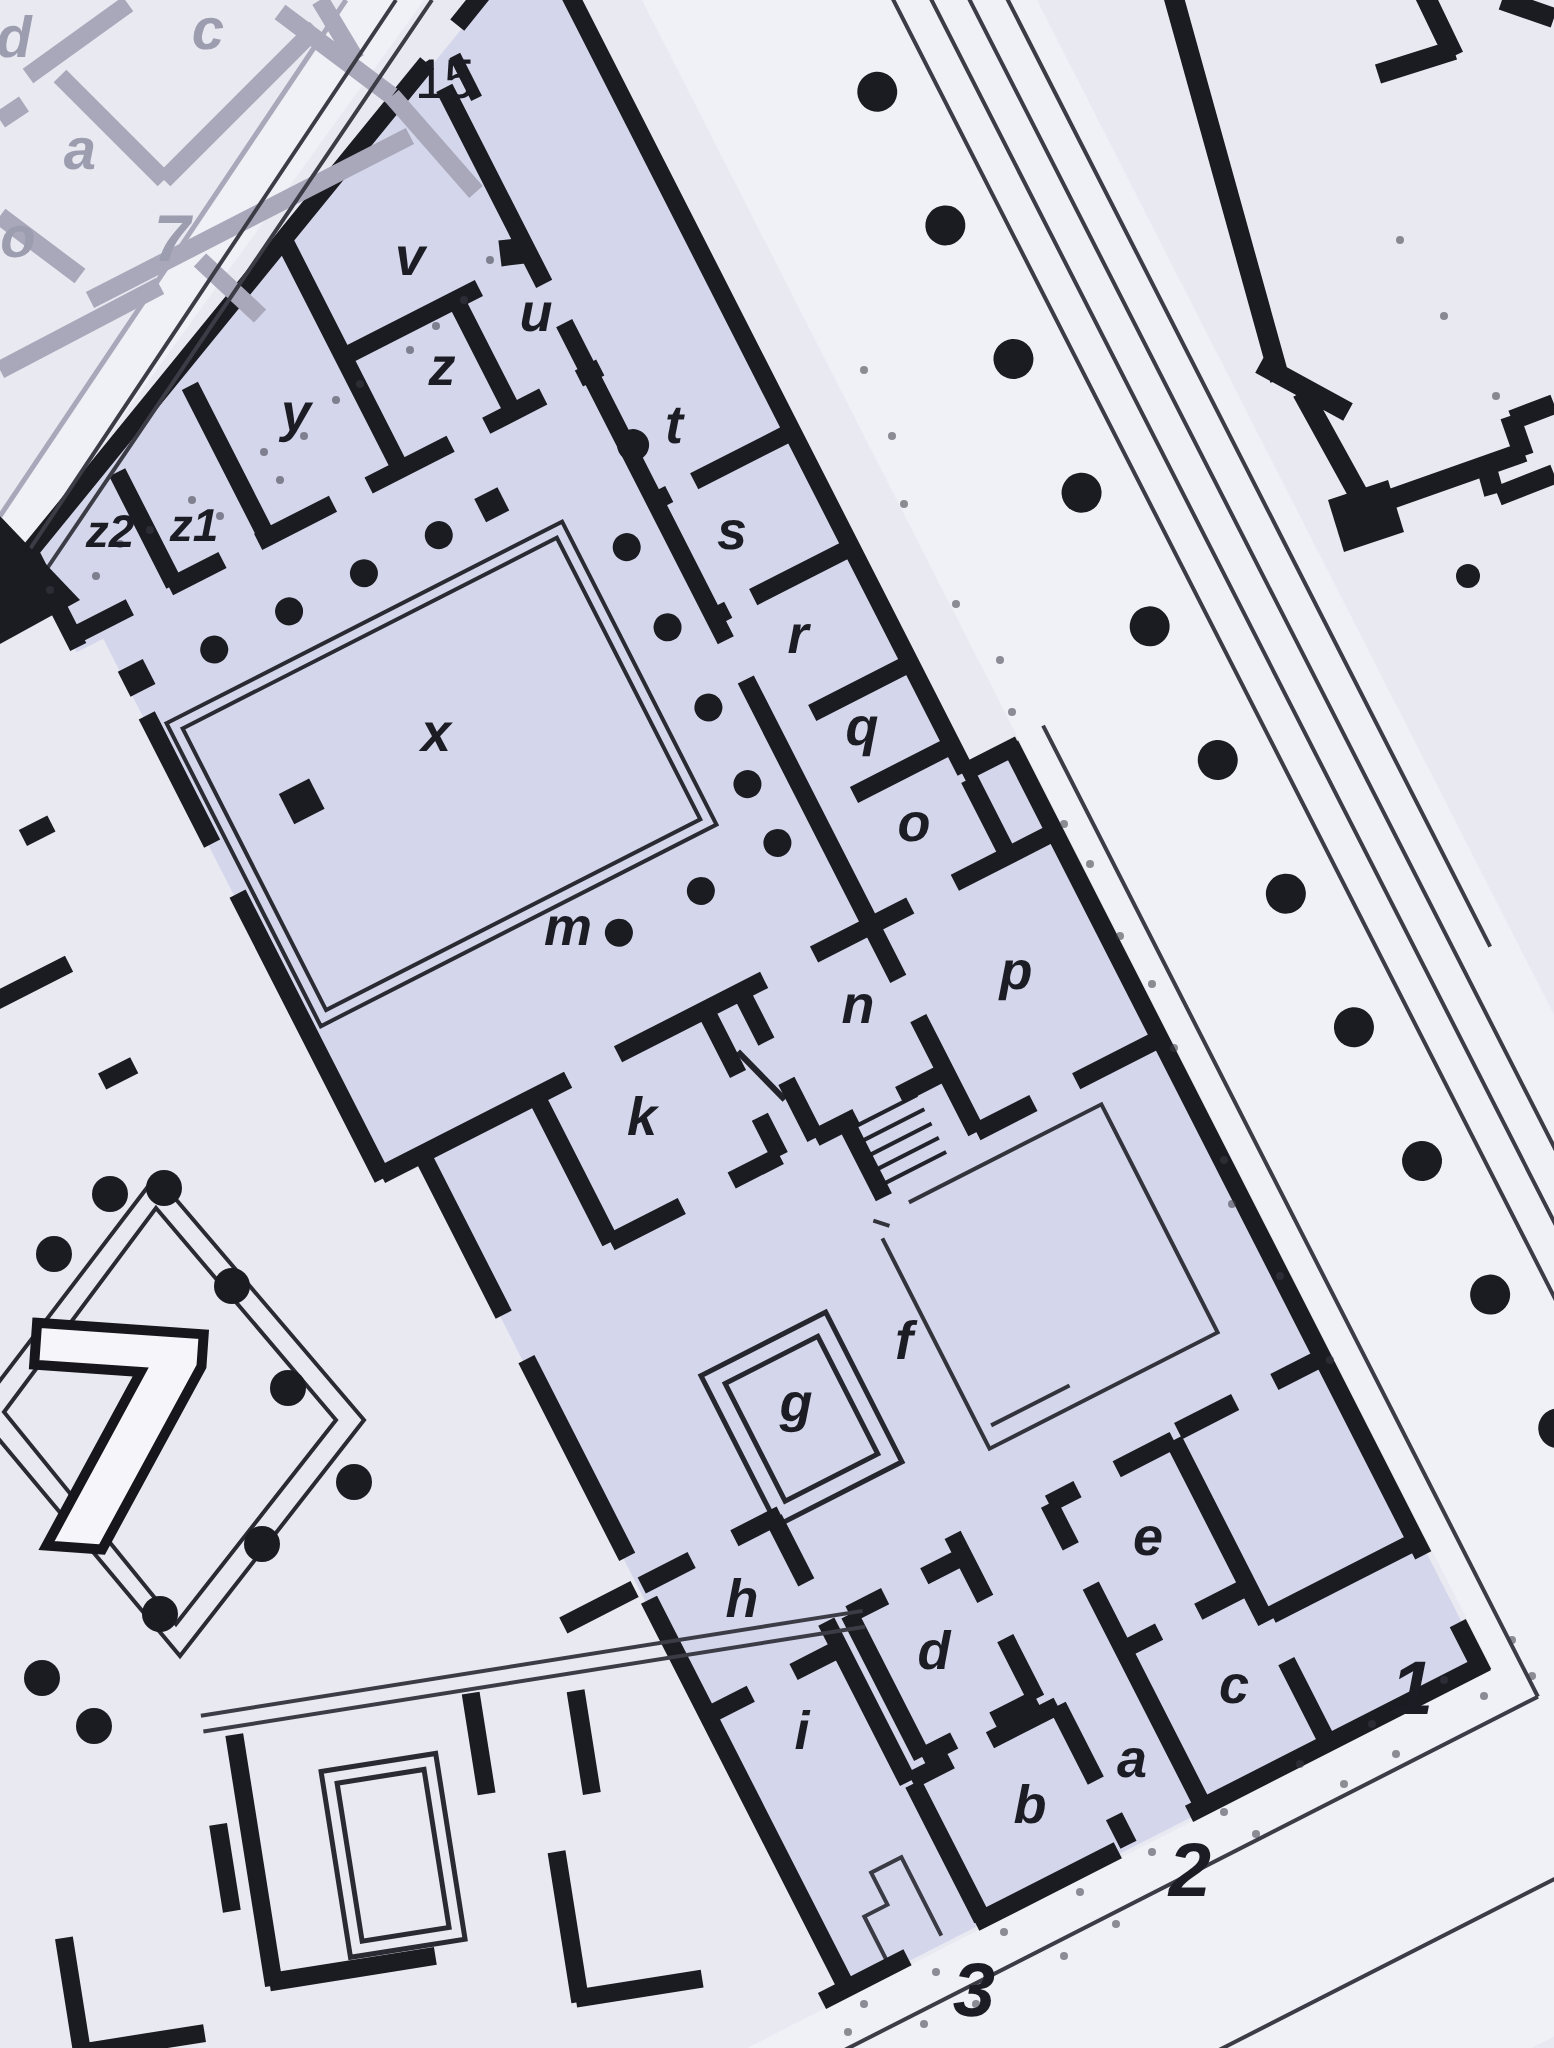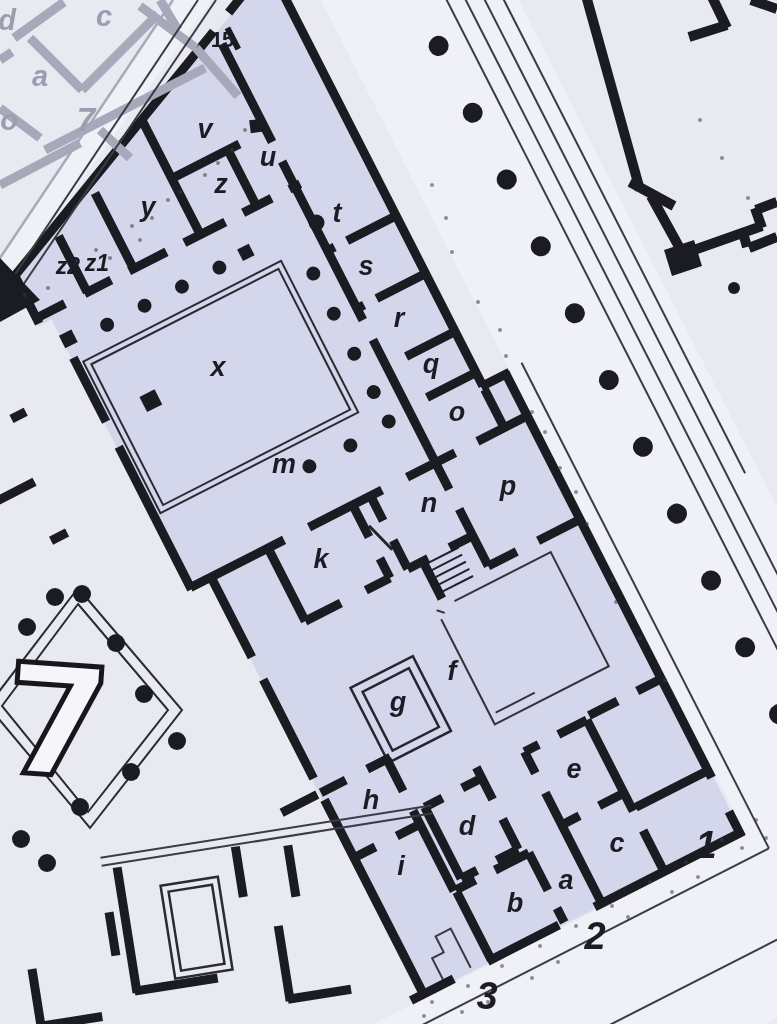--- a/index.html
+++ b/index.html
@@ -8,21 +8,21 @@
     background:#e9e9f2;font-family:"Liberation Sans",sans-serif;
   }
   .stage svg{position:absolute;left:0;top:0;}
   .lbl{
     position:absolute;transform:translate(-50%,-50%);
     font-style:italic;font-weight:600;font-size:27px;color:#1c1c24;
     line-height:1;white-space:nowrap;user-select:none;
   }
   .lbl.small{font-size:23px;}
   .lbl.num{font-weight:700;font-size:38px;}
-  .lbl.n15{font-size:22px;font-style:normal;font-weight:700;letter-spacing:-1px;}
+  .lbl.n15{font-size:28px;font-style:normal;font-weight:400;letter-spacing:-1px;}
   .lbl.grey{color:#9d9db0;font-weight:700;font-size:29px;}
   .lbl.grey7{font-size:33px;}
 </style>
 </head>
 <body>
 
 <div class="stage">
 
 <svg width="777" height="1024" viewBox="0 0 777 1024">
 
@@ -212,21 +212,21 @@
         <circle cx="698" cy="877" r="2"></circle>
         <circle cx="766" cy="838" r="2"></circle>
   </g>
 </svg>
 
 <div class="lbl" style="left:205px;top:129px">v</div>
 <div class="lbl" style="left:268px;top:157px">u</div>
 <div class="lbl" style="left:221px;top:184px">z</div>
 <div class="lbl" style="left:148px;top:207px">y</div>
 <div class="lbl small" style="left:97px;top:263px">z1</div>
-<div class="lbl small" style="left:68px;top:266px">z2</div>
+<div class="lbl small" style="left:55px;top:266px">z2</div>
 <div class="lbl" style="left:337px;top:213px">t</div>
 <div class="lbl" style="left:366px;top:266px">s</div>
 <div class="lbl" style="left:399px;top:318px">r</div>
 <div class="lbl" style="left:431px;top:364px">q</div>
 <div class="lbl" style="left:457px;top:412px">o</div>
 <div class="lbl" style="left:218px;top:367px">x</div>
 <div class="lbl" style="left:284px;top:464px">m</div>
 <div class="lbl" style="left:429px;top:503px">n</div>
 <div class="lbl" style="left:508px;top:486px">p</div>
 <div class="lbl" style="left:321px;top:559px">k</div>

